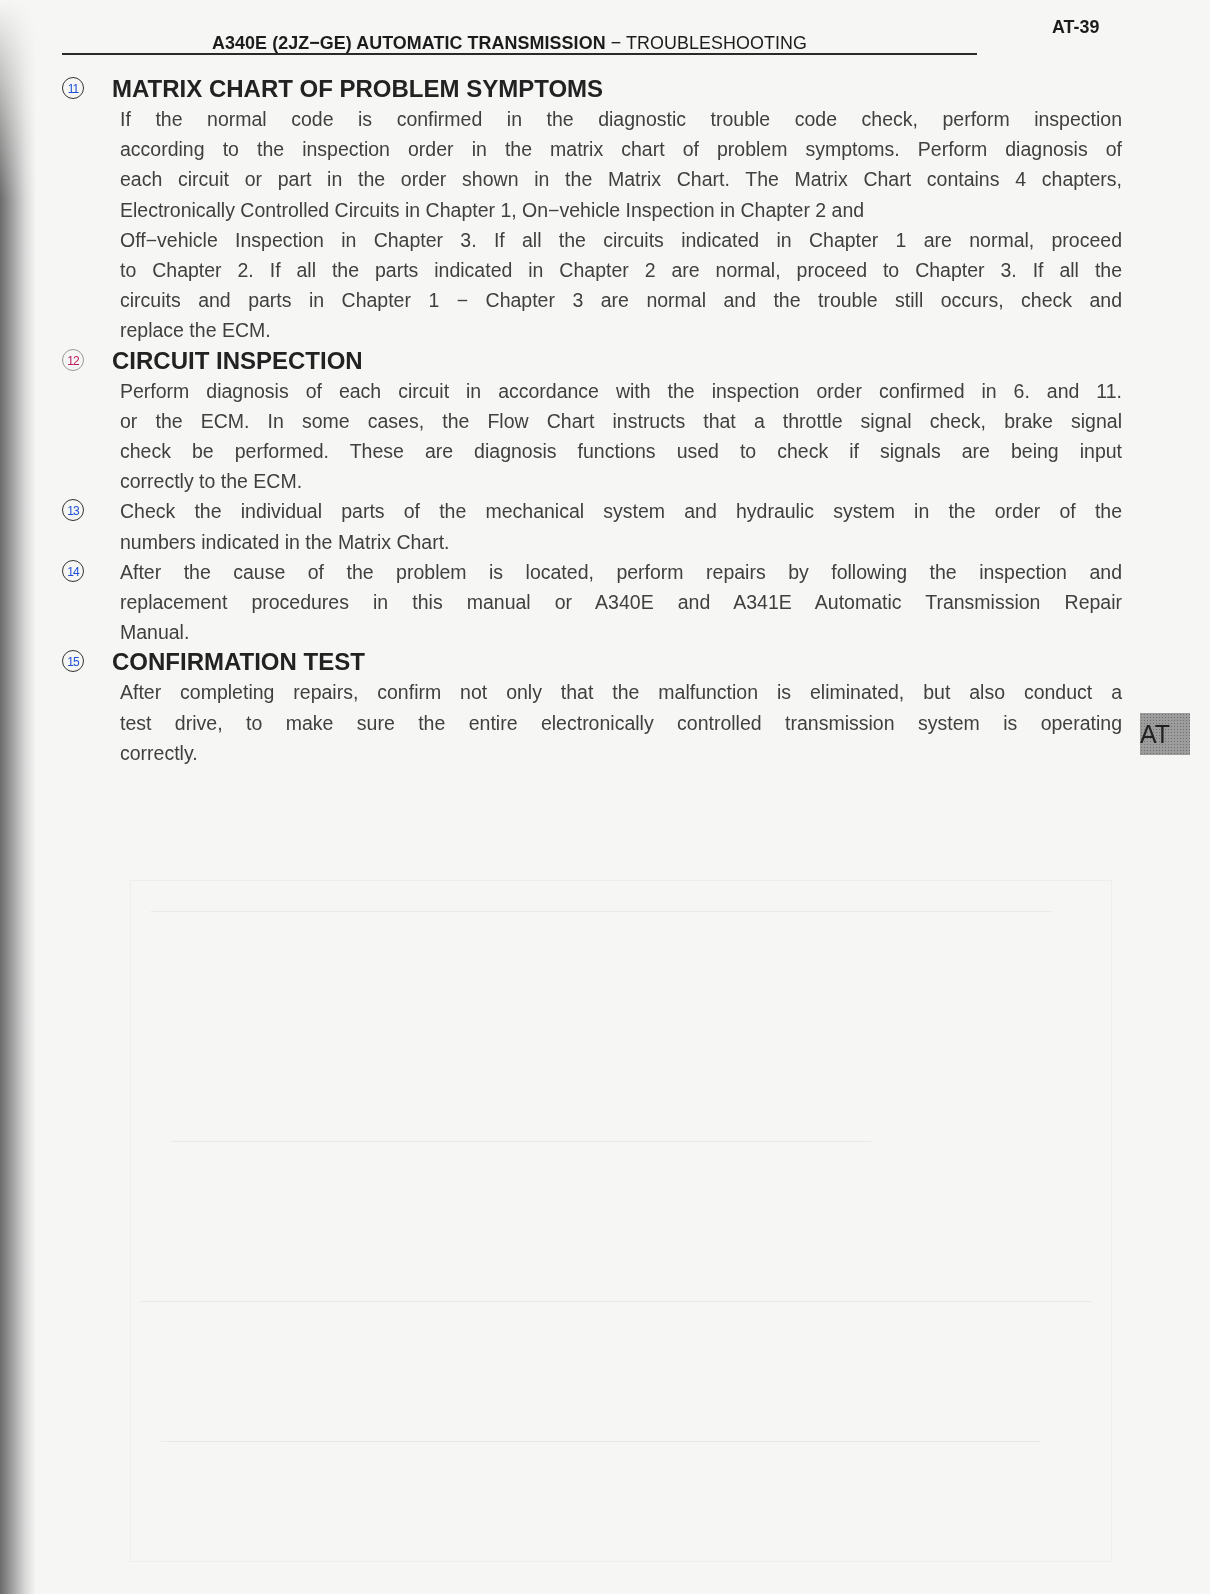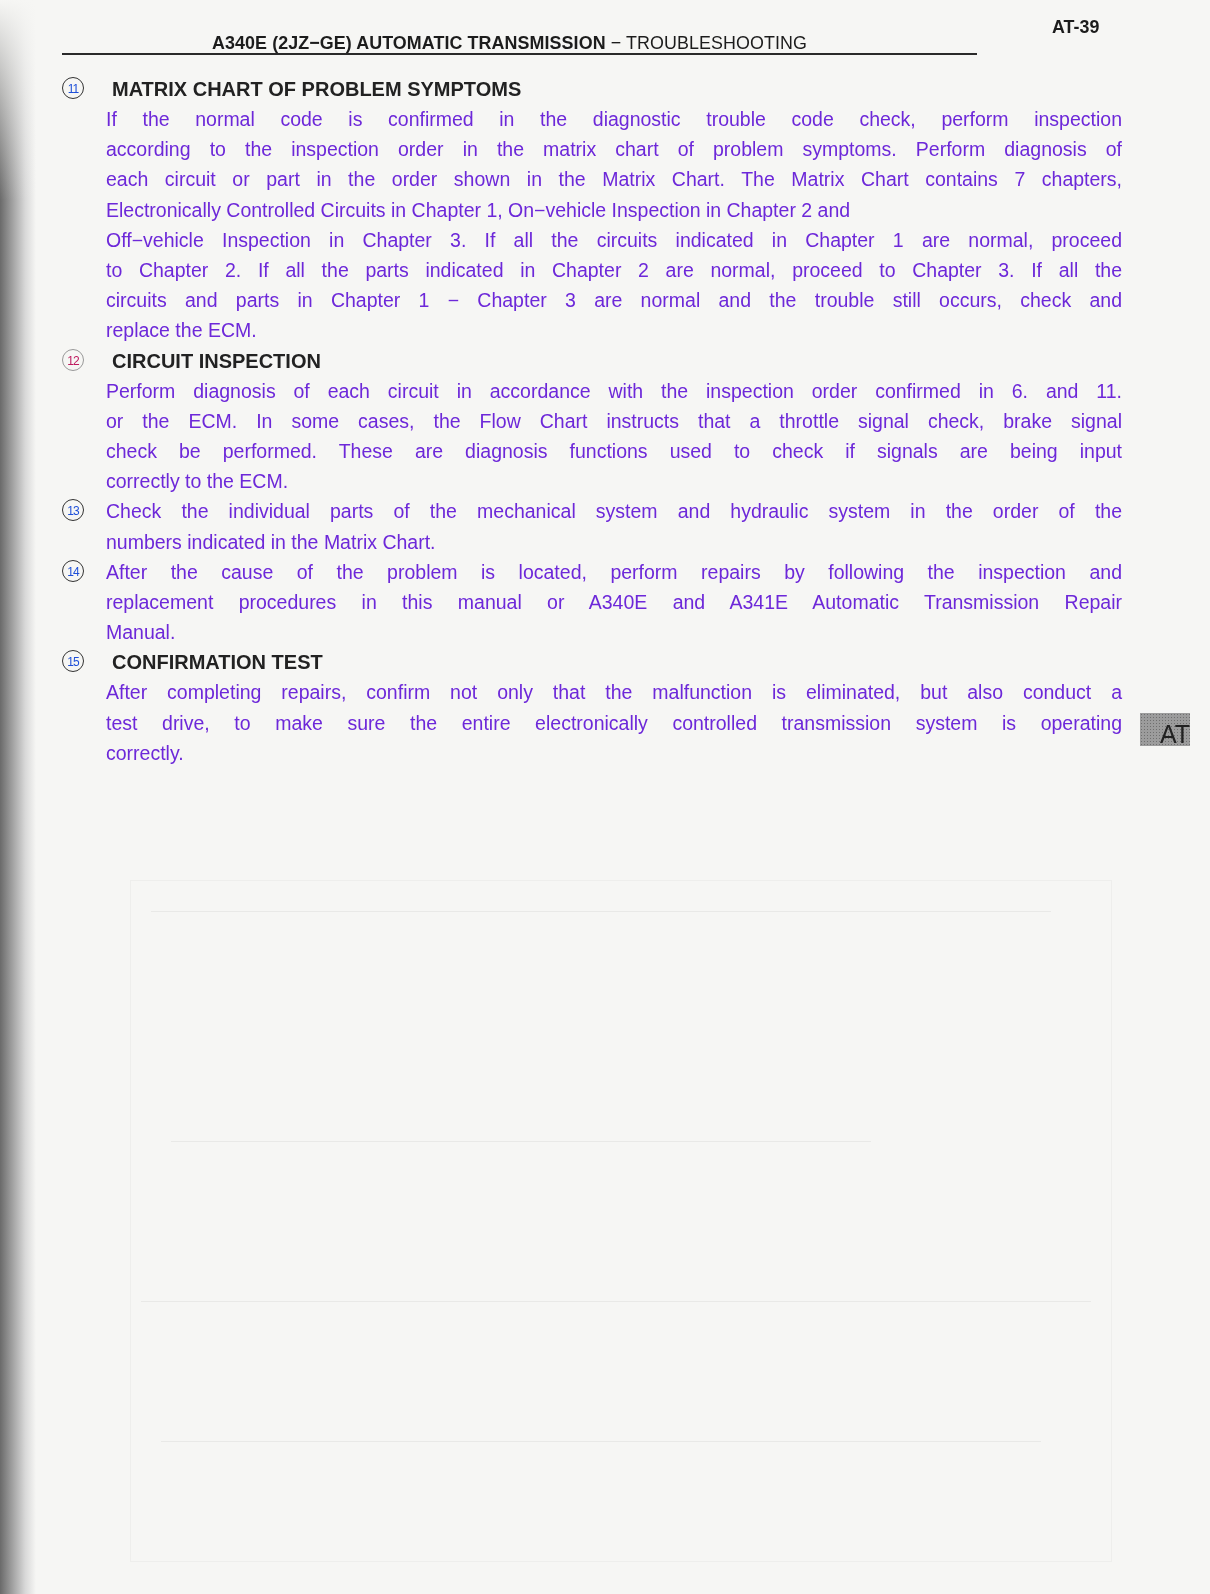--- a/index.html
+++ b/index.html
@@ -43,37 +43,37 @@
     .section { position: relative; }
     .step-num {
       position: absolute; left: 0; top: 3px;
       width: 22px; height: 22px; border: 1.5px solid #333; border-radius: 50%;
       font-size: 12px; line-height: 22px; text-align: center; letter-spacing: -1px;
       box-sizing: border-box; color: #1d4ed8;
     }
     .step-num.faint { border-color: #999; color: #be185d; }
     .section-title {
       margin-left: 50px;
-      font-size: 20px; font-weight: bold; line-height: 30px; height: 30px;
+      font-size: 24px; font-weight: bold; line-height: 30px; height: 30px;
       white-space: nowrap; color: #222;
     }
     .section-body {
-      margin-left: 44px;
+      margin-left: 58px;
       font-size: 19.5px; line-height: 30.2px;
       text-align: justify; text-align-last: left;
-      color: #6d28d9;
+      color: #404040;
     }
     .section-body .line { display: block; text-align: justify; text-align-last: justify; white-space: nowrap; }
     .section-body .line.last { text-align-last: left; }
     .at-tab {
-      position: absolute; left: 1140px; top: 713px; width: 50px; height: 33px;
+      position: absolute; left: 1140px; top: 713px; width: 50px; height: 42px;
       background-color: #9c9c9c;
       background-image: radial-gradient(#6f6f6f 0.8px, transparent 1px);
       background-size: 3px 3px;
-      font-size: 25px; line-height: 42px; text-align: right; color: #222;
+      font-size: 25px; line-height: 42px; text-align: left; color: #222;
     }
     .ghost {
       position: absolute; left: 130px; top: 880px; width: 980px; height: 680px;
       border: 1px solid rgba(0,0,0,0.03);
     }
     .ghost-line {
       position: absolute; height: 1px; background: rgba(0,0,0,0.05);
     }
   </style>
 </head>
@@ -91,21 +91,21 @@
 </div>
 
 <div class="content">
 
   <div class="section">
     <div class="step-num">11</div>
     <div class="section-title">MATRIX CHART OF PROBLEM SYMPTOMS</div>
     <div class="section-body">
       <span class="line">If the normal code is confirmed in the diagnostic trouble code check, perform inspection</span>
       <span class="line">according to the inspection order in the matrix chart of problem symptoms. Perform diagnosis of</span>
-      <span class="line">each circuit or part in the order shown in the Matrix Chart. The Matrix Chart contains 7 chapters,</span>
+      <span class="line">each circuit or part in the order shown in the Matrix Chart. The Matrix Chart contains 4 chapters,</span>
       <span class="line last">Electronically Controlled Circuits in Chapter 1, On−vehicle Inspection in Chapter 2 and</span>
       <span class="line">Off−vehicle Inspection in Chapter 3. If all the circuits indicated in Chapter 1 are normal, proceed</span>
       <span class="line">to Chapter 2. If all the parts indicated in Chapter 2 are normal, proceed to Chapter 3. If all the</span>
       <span class="line">circuits and parts in Chapter 1 − Chapter 3 are normal and the trouble still occurs, check and</span>
       <span class="line last">replace the ECM.</span>
     </div>
   </div>
 
   <div class="section">
     <div class="step-num faint">12</div>

